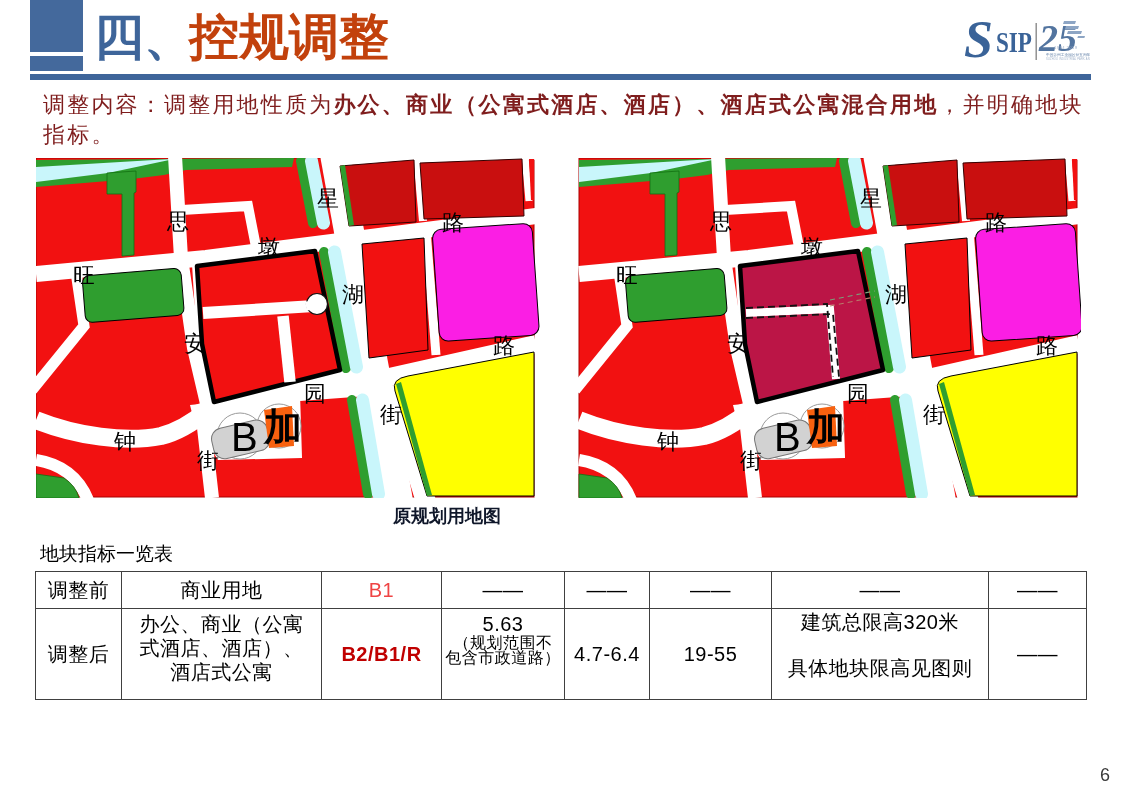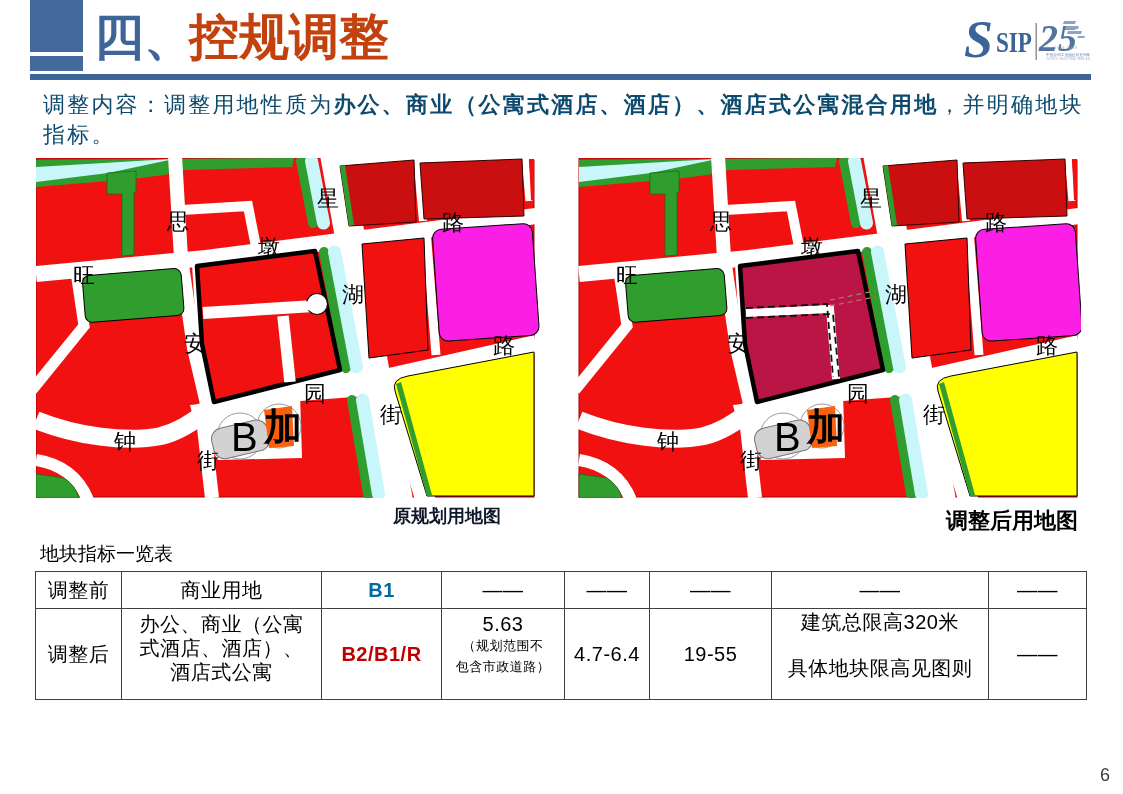--- a/index.html
+++ b/index.html
@@ -36,21 +36,21 @@
     <polygon points="106,14 119,14 118,17 105,17"></polygon>
     <polygon points="108,19 122,19 121,22 107,22"></polygon>
     <polygon points="118,24 125,24 124.4,26 117.4,26"></polygon>
   </g>
 
   <text x="94" y="37" font-size="4.2" fill="#9fb0c8" letter-spacing="0.4">1994 2019</text>
   <text x="86" y="44" font-size="3.7" fill="#52749f">中国苏州工业园区廿五周年管委会</text>
   <text x="86" y="47.5" font-size="2.6" fill="#9fb0c8" letter-spacing="0.2">SUZHOU INDUSTRIAL PARK ANNIVERSARY</text>
 </svg>
 
-<div class="abs" style="left:43px;top:90px;width:1048px;font-size:22px;letter-spacing:2.2px;line-height:30px;color:#0c4a6e;">调整内容：调整用地性质为<b>办公、商业（公寓式酒店、酒店）、酒店式公寓混合用地</b>，并明确地块指标。</div>
+<div class="abs" style="left:43px;top:90px;width:1048px;font-size:22px;letter-spacing:2.2px;line-height:30px;color:#7f1d1d;">调整内容：调整用地性质为<b>办公、商业（公寓式酒店、酒店）、酒店式公寓混合用地</b>，并明确地块指标。</div>
 
 <svg class="abs" style="left:36px;top:158px;" width="1045" height="340" viewBox="0 0 1045 340">
 <defs>
 <g id="basemap">
 
   <rect x="0" y="0" width="498" height="339" fill="#f21111" stroke="#a00" stroke-width="1"></rect>
 
   <polygon points="0,2 258,0 256,9 150,12 128,17 96,21 0,29" fill="#2f9e2f"></polygon>
 
   <polygon points="0,9 118,2 138,1 72,15 0,24" fill="#c9f6fb"></polygon>
@@ -184,54 +184,53 @@
     <path d="M167,160 L254,156 L260,219"></path>
   </g>
 
   <path d="M251,148 L296,139" stroke="#b87a6a" stroke-width="1.2" stroke-dasharray="5 4" fill="none"></path>
   <path d="M251,142 L296,133" stroke="#7aa07a" stroke-width="1.2" stroke-dasharray="5 4" fill="none"></path>
 </g>
 </svg>
 
 <div class="abs" style="left:393px;top:504px;font-size:18px;font-weight:bold;color:#0f172a;">原规划用地图</div>
 
-<div class="abs" style="left:946px;top:506px;font-size:22px;font-weight:bold;color:#000;">调整后用地图</div>
 
 <div class="abs" style="left:40px;top:541px;font-size:19px;color:#000;">地块指标一览表</div>
 
 <table class="abs" style="left:35px;top:571px;border-collapse:collapse;table-layout:fixed;width:1051px;font-size:20px;letter-spacing:0.5px;color:#000;text-align:center;" cellspacing="0">
 <colgroup>
 <col style="width:86px">
         <col style="width:200px">
         <col style="width:120px">
         <col style="width:123px">
         <col style="width:85px">
         <col style="width:122px">
         <col style="width:217px">
         <col style="width:98px">
 </colgroup>
 <tbody>
 
 
 <tr style="height:37px;">
 <td style="border:1.5px solid #404040;">调整前</td>
 <td style="border:1.5px solid #404040;">商业用地</td>
-<td style="border:1.5px solid #404040;font-weight:bold;color:#0369a1;">B1</td>
+<td style="border:1.5px solid #404040;font-weight:normal;color:#ef4444;">B1</td>
 <td style="border:1.5px solid #404040;">——</td>
 <td style="border:1.5px solid #404040;">——</td>
 <td style="border:1.5px solid #404040;">——</td>
 <td style="border:1.5px solid #404040;">——</td>
 <td style="border:1.5px solid #404040;">——</td>
 </tr>
 
 <tr style="height:91px;">
 <td style="border:1.5px solid #404040;">调整后</td>
 <td style="border:1.5px solid #404040;vertical-align:top;padding-top:3px;line-height:24px;">办公、商业（公寓<br>式酒店、酒店）、<br>酒店式公寓</td>
 <td style="border:1.5px solid #404040;font-weight:bold;color:#c00000;">B2/B1/R</td>
-<td style="border:1.5px solid #404040;vertical-align:top;padding-top:4px;line-height:22px;margin-top:30px;">5.63<br><span style="font-size:13px;line-height:21px;display:inline-block;">（规划范围不<br>包含市政道路）</span></td>
+<td style="border:1.5px solid #404040;vertical-align:top;padding-top:4px;line-height:22px;margin-top:30px;">5.63<br><span style="font-size:16px;line-height:15px;display:inline-block;">（规划范围不<br>包含市政道路）</span></td>
 <td style="border:1.5px solid #404040;">4.7-6.4</td>
 <td style="border:1.5px solid #404040;">19-55</td>
 <td style="border:1.5px solid #404040;vertical-align:top;padding-top:2px;line-height:23px;">建筑总限高320米<br><br>具体地块限高见图则</td>
 <td style="border:1.5px solid #404040;">——</td>
 </tr>
 </tbody>
 </table>
 
 <div class="abs" style="left:1100px;top:765px;font-size:18px;color:#3a3a3a;">6</div>
 </div>

